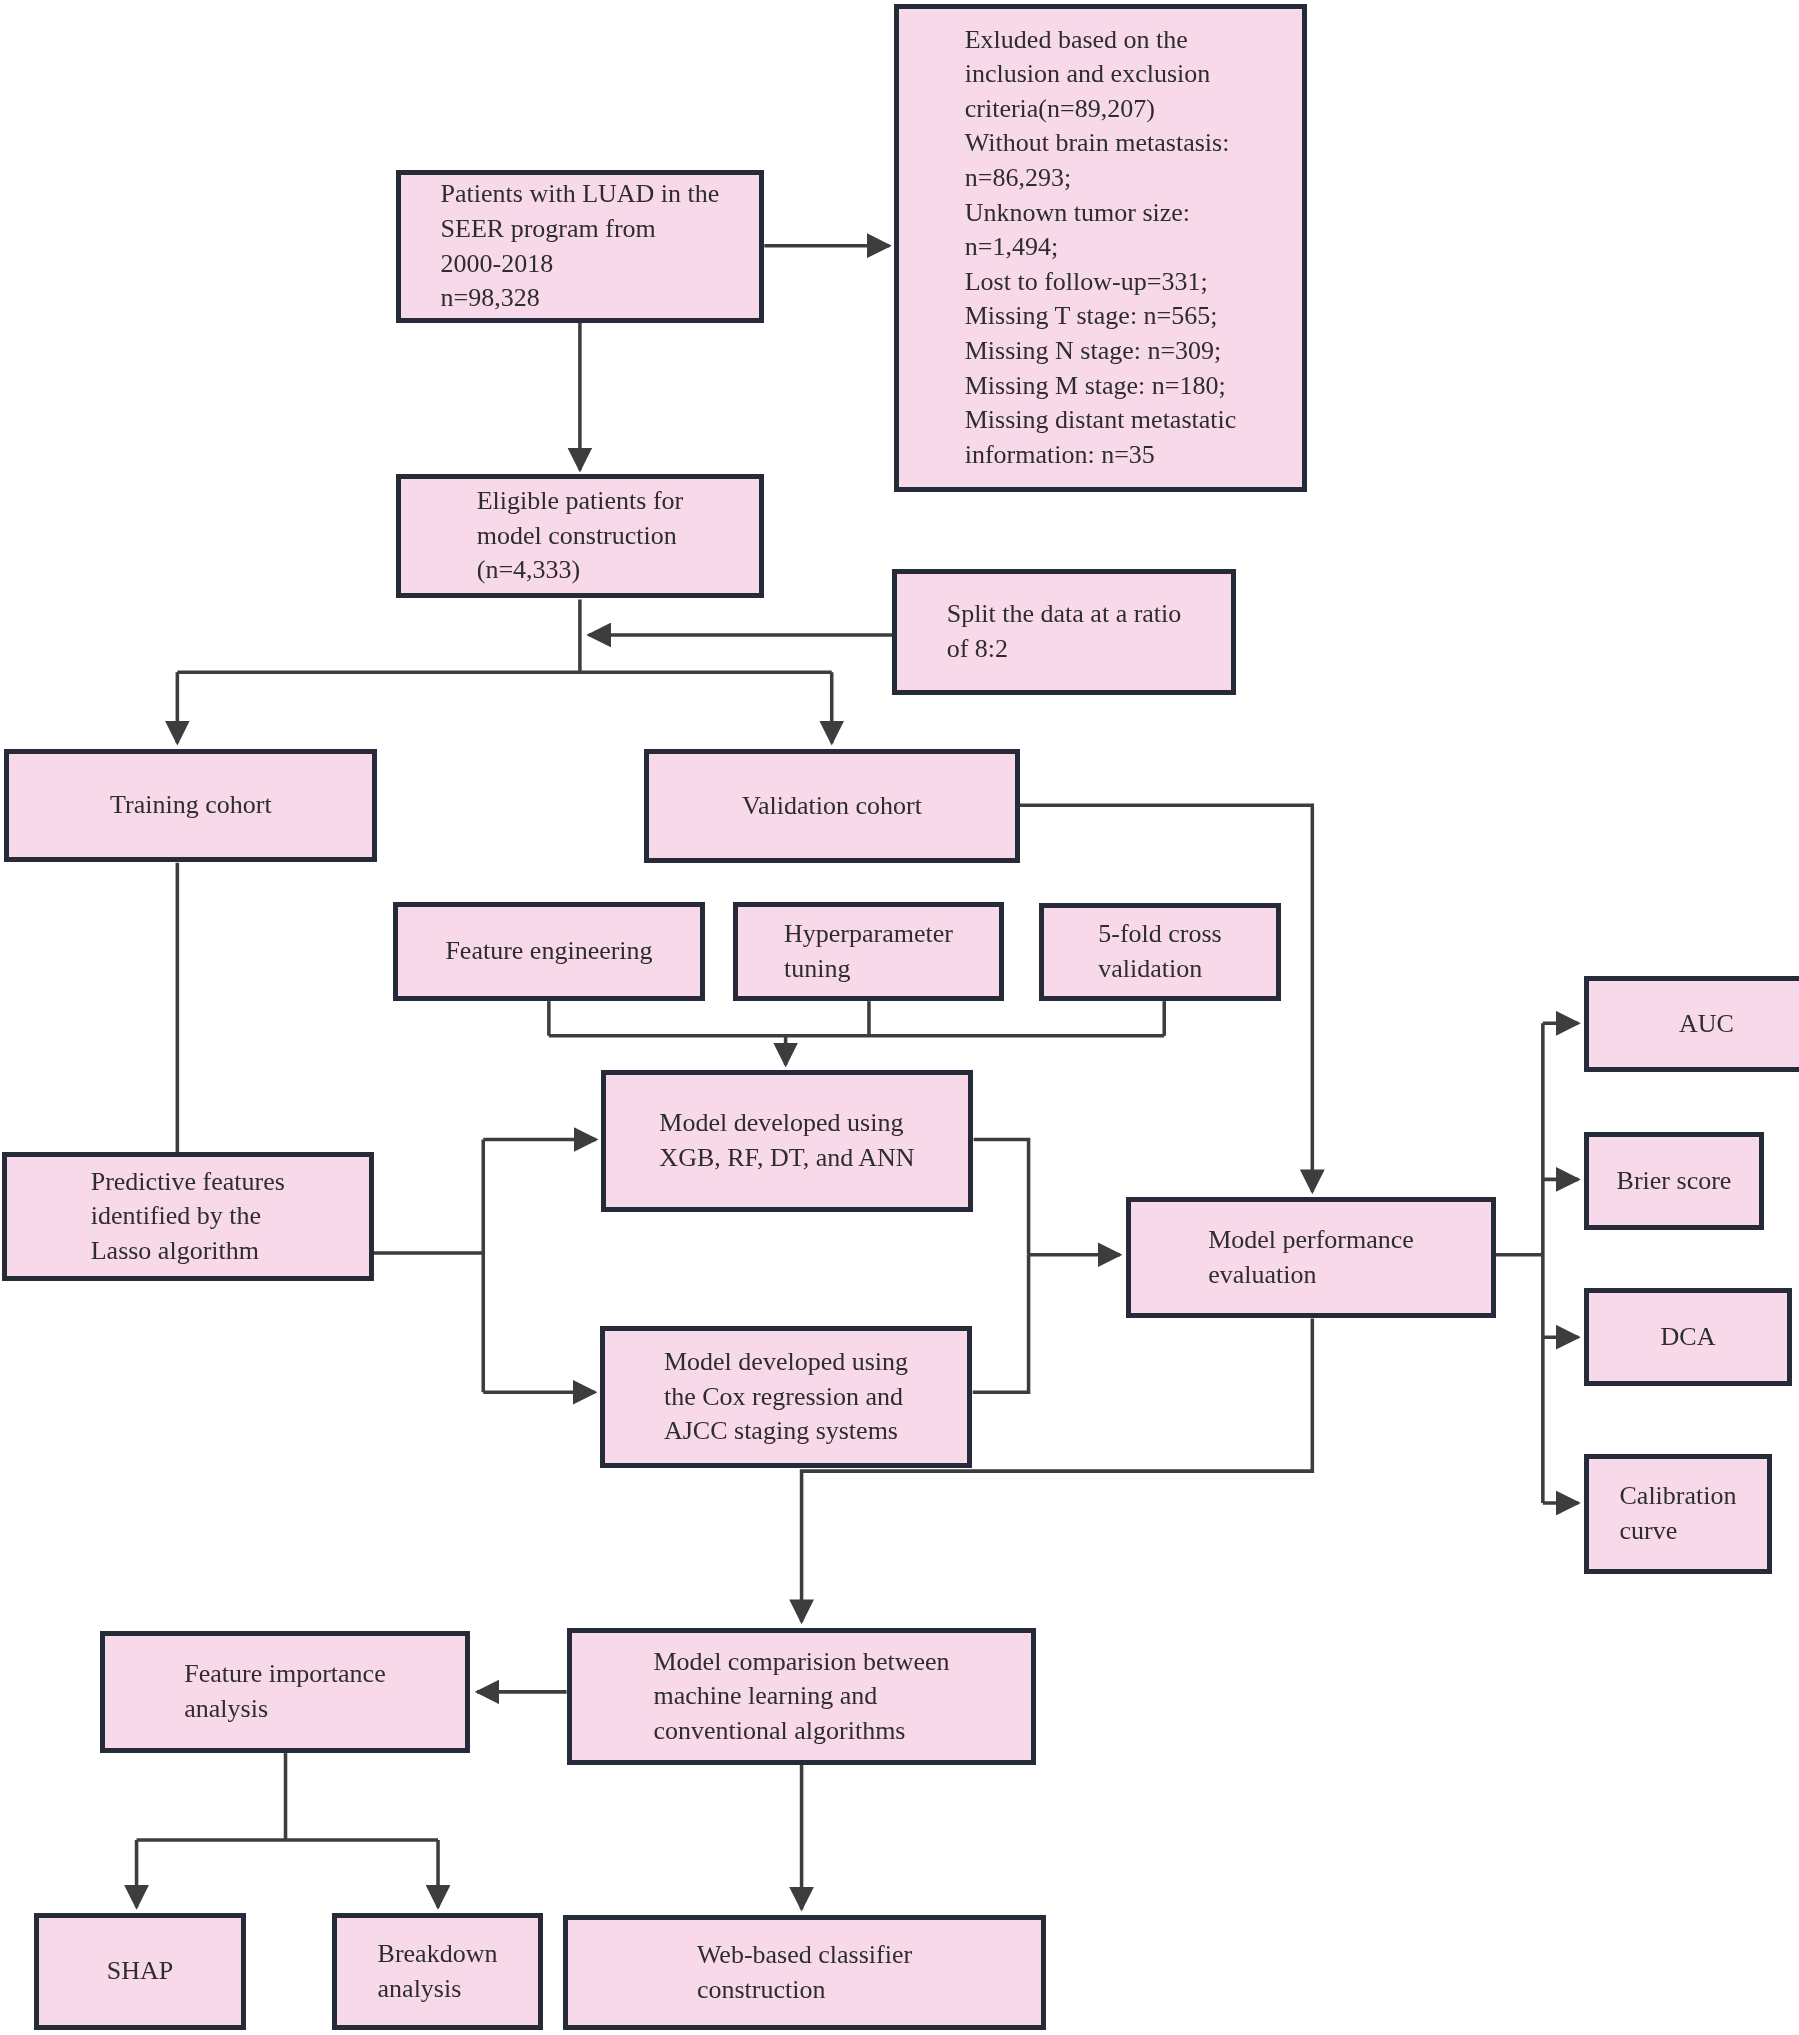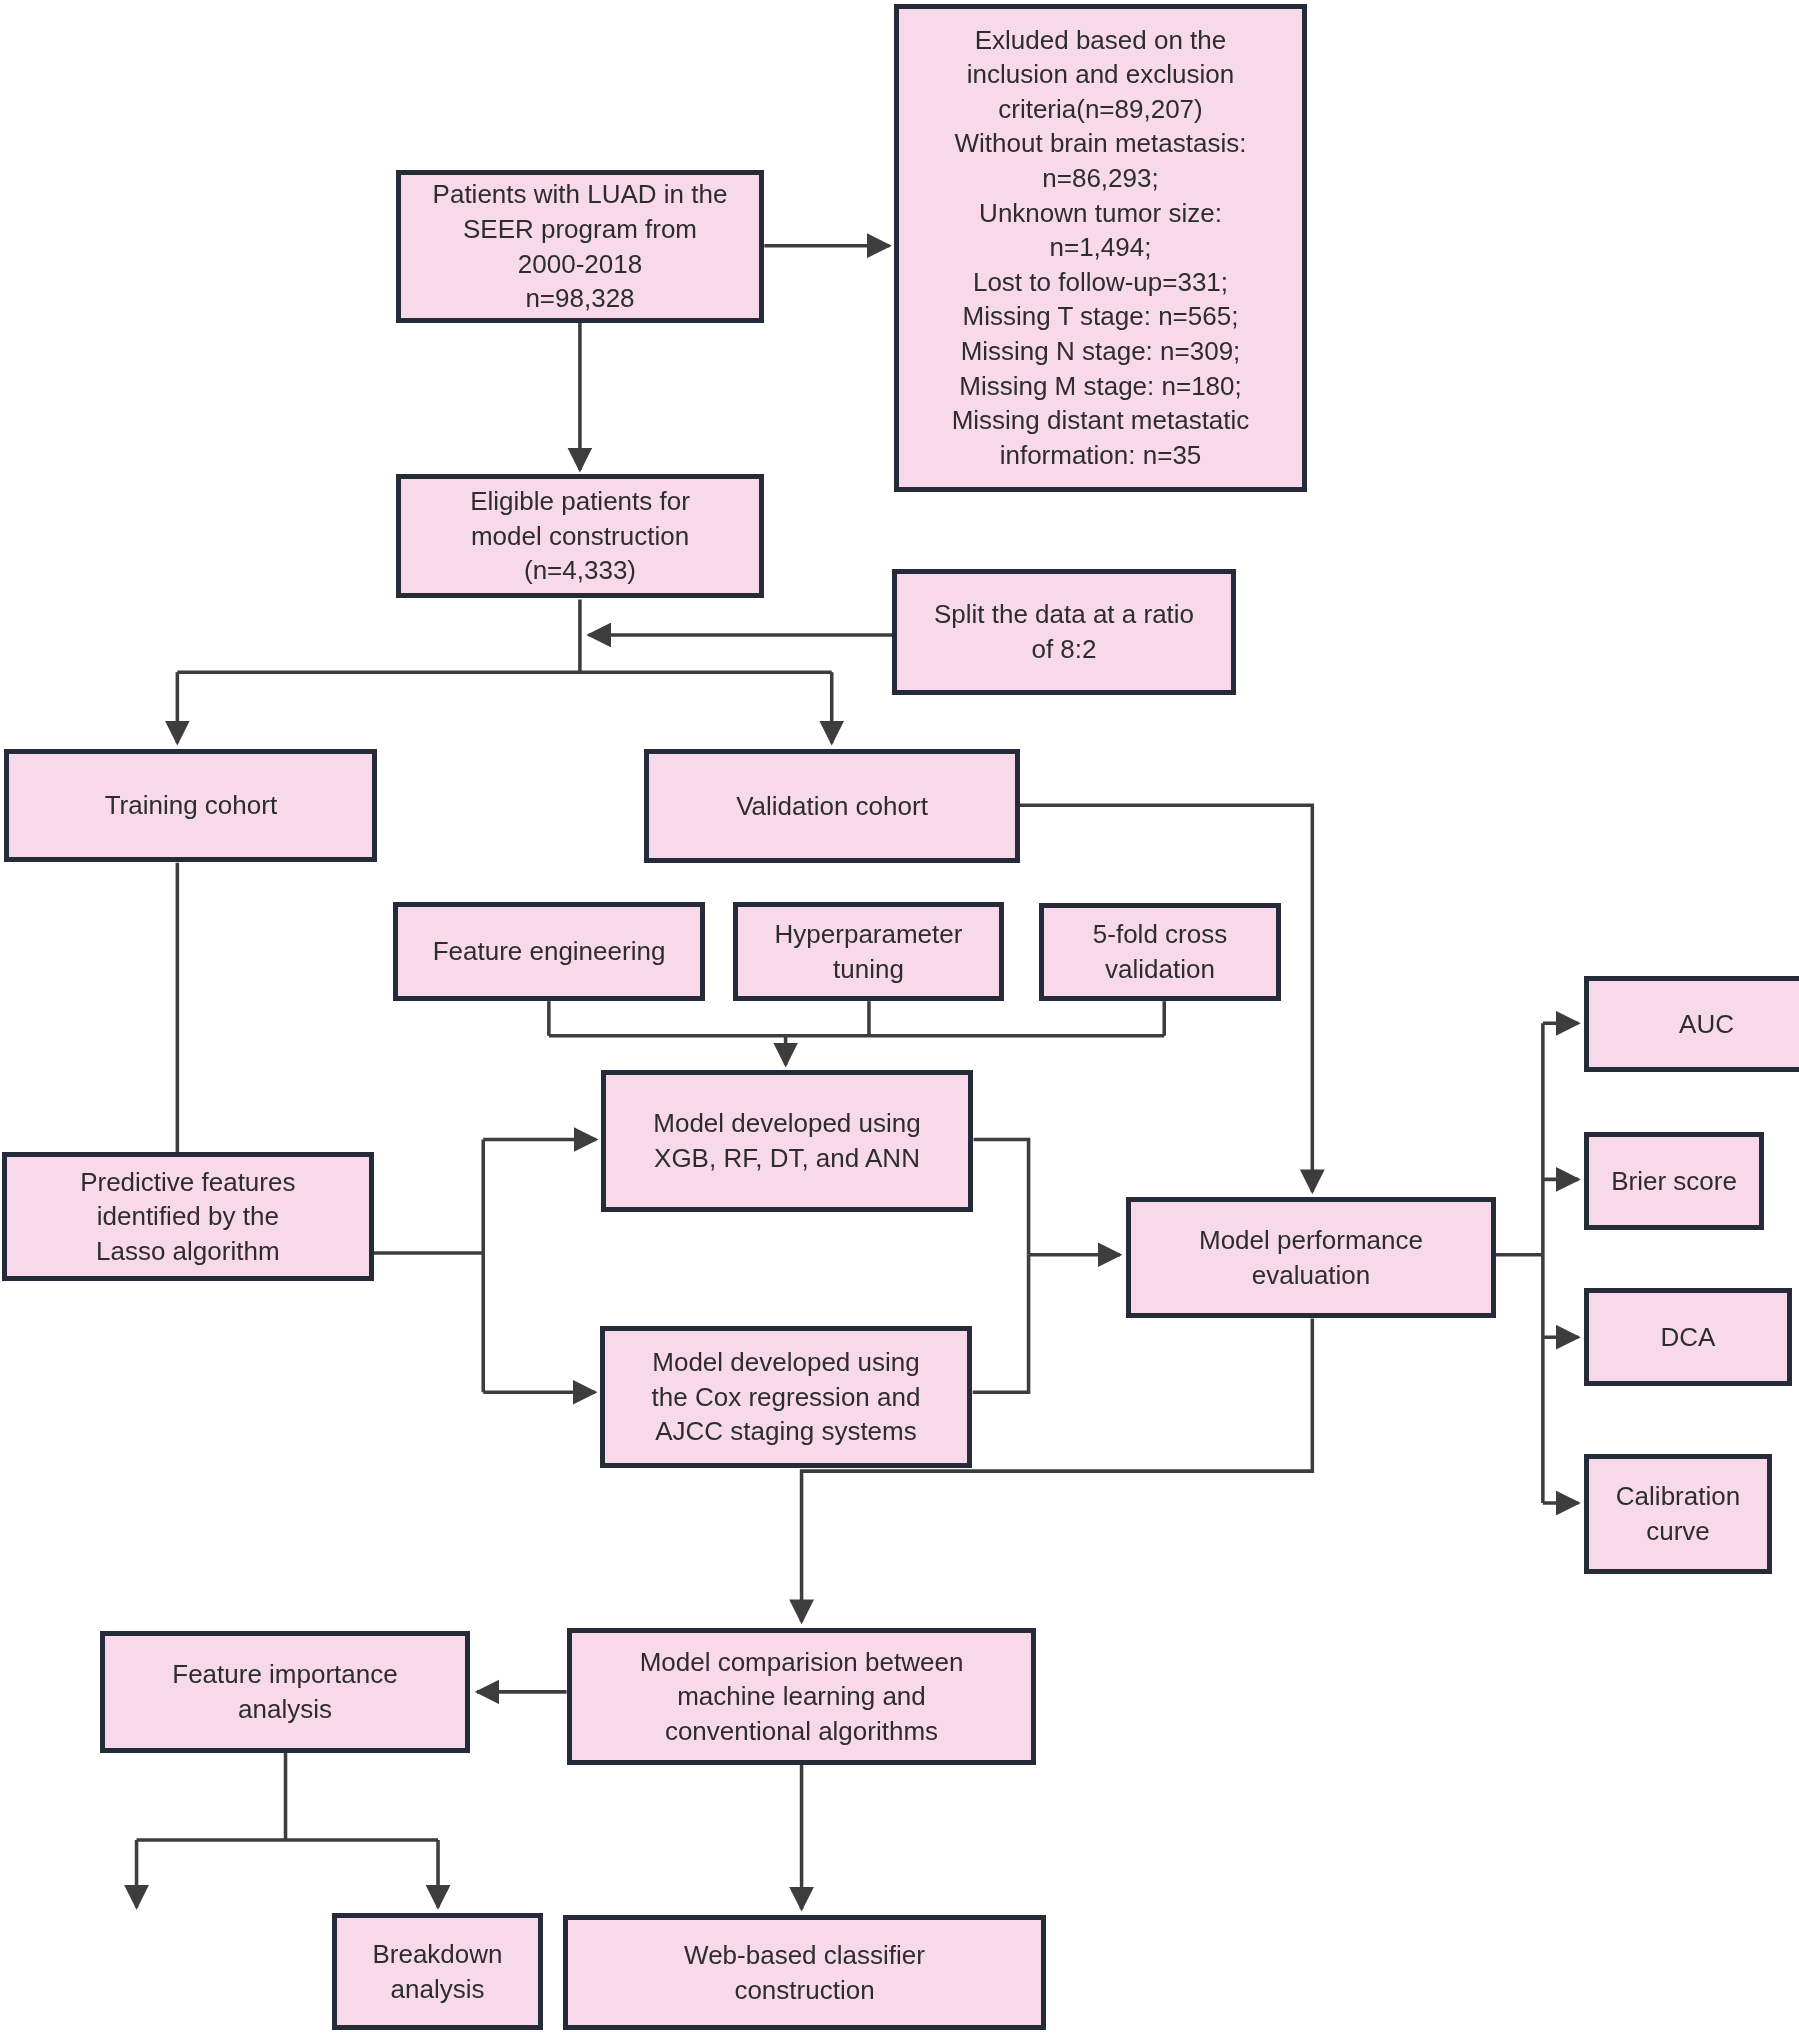--- a/index.html
+++ b/index.html
@@ -15,21 +15,22 @@
     stroke:var(--connector,#3d3d3d);
     stroke-width:4;
   }
   #connectors marker path{fill:var(--connector,#3d3d3d);stroke:none;}
   .node{
     position:absolute;
     box-sizing:border-box;
     background:var(--node_fill,#f8d9e9);
     border:5.3px solid var(--node_border,#252b38);
     display:flex;align-items:center;justify-content:center;
-    text-align:center;
+    text-align:left;
+    font-family:Liberation Serif, serif;
   }
   .lbl{
     white-space:pre-line;
     font-size:26px;
     line-height:1.33;
     color:var(--text,#2d2d2d);
     padding:1.8px 5.3px;
   }
 </style>
 </head>
@@ -193,20 +194,23 @@
     <span class="lbl">Model comparision between
 machine learning and
 conventional algorithms</span>
   </div>
 
   <div class="node" style="left:100px;top:1631px;width:370px;height:122px">
     <span class="lbl">Feature importance
 analysis</span>
   </div>
 
+  <div class="node" style="left:34px;top:1913px;width:212px;height:117px">
+    <span class="lbl">SHAP</span>
+  </div>
 
   <div class="node" style="left:332px;top:1913px;width:211px;height:117px">
     <span class="lbl">Breakdown
 analysis</span>
   </div>
 
   <div class="node" style="left:563px;top:1915px;width:483px;height:115px">
     <span class="lbl">Web-based classifier
 construction</span>
   </div>

